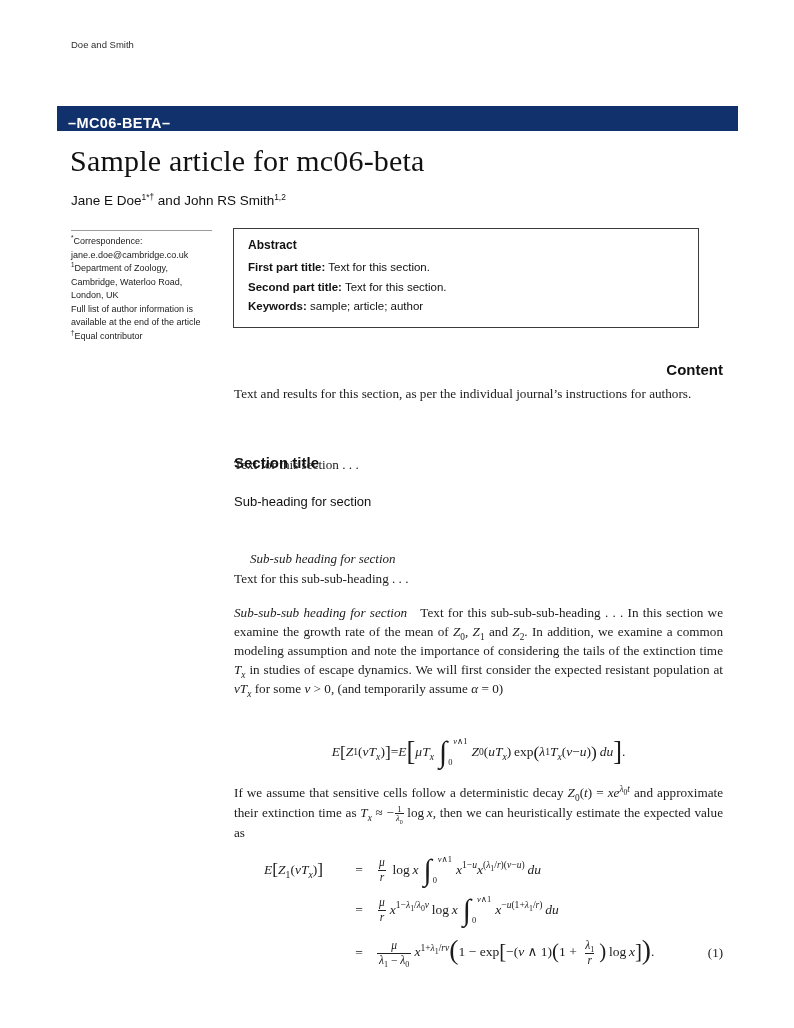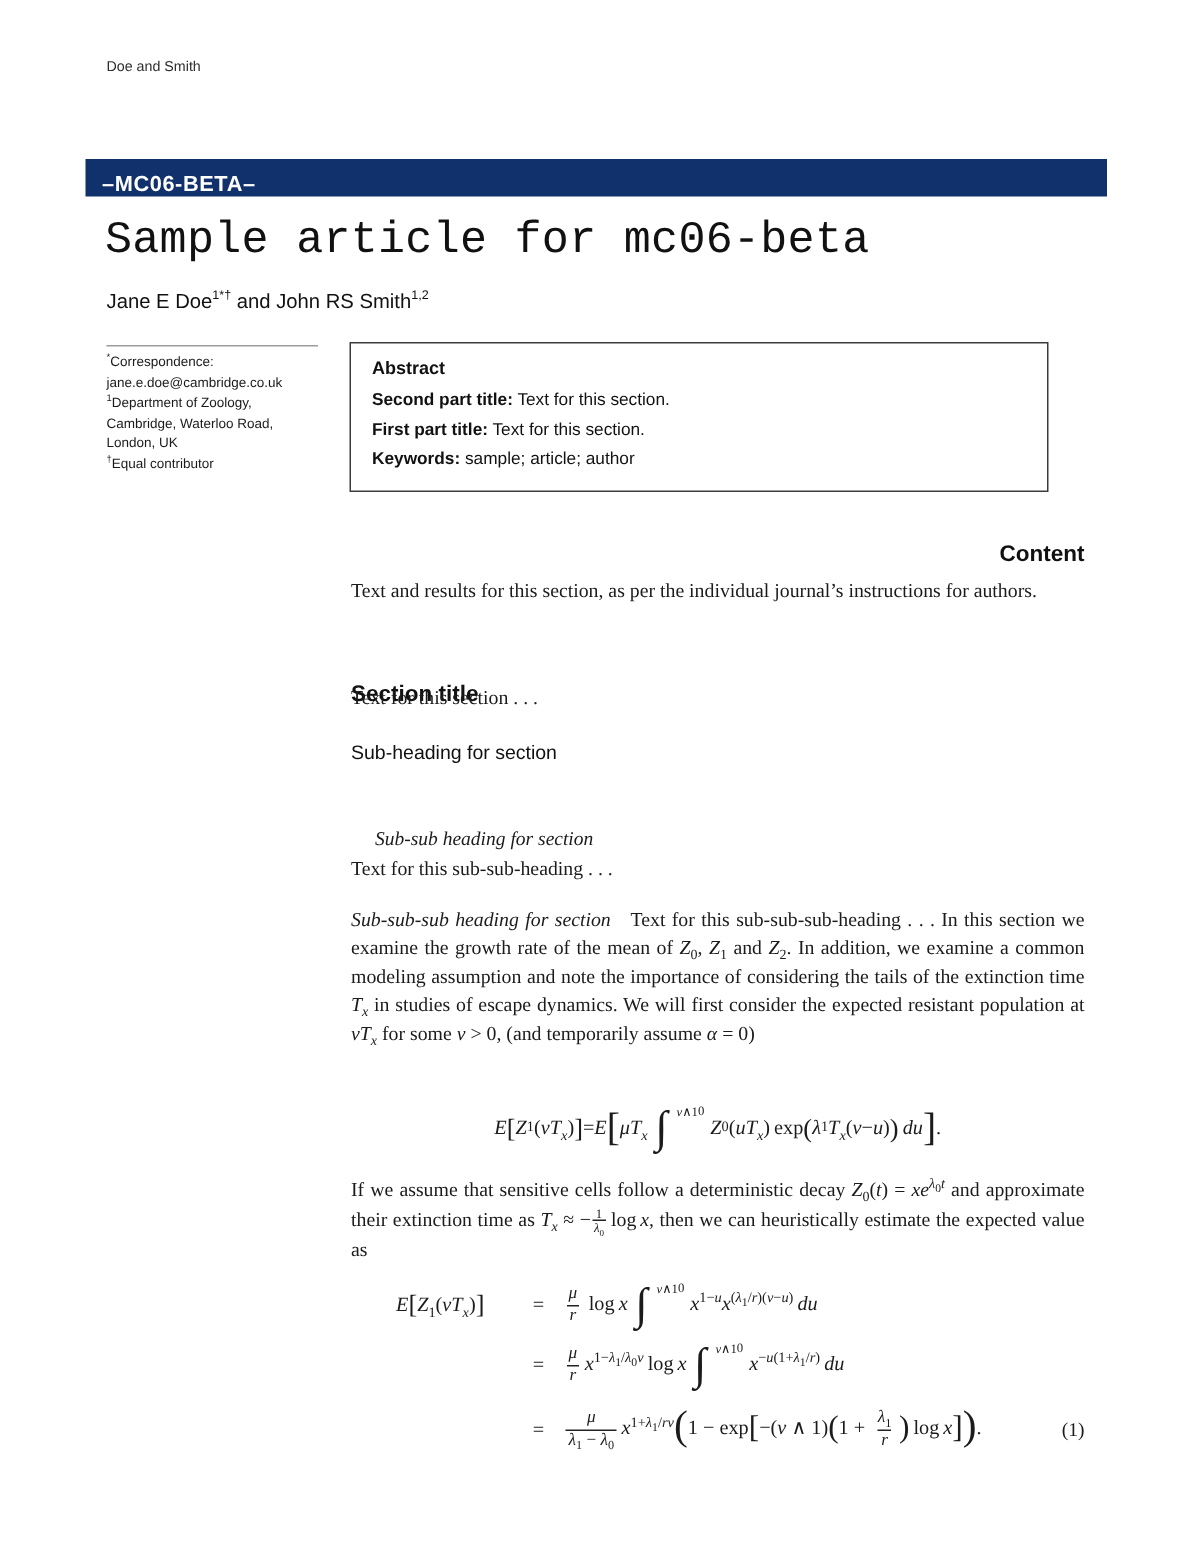--- a/index.html
+++ b/index.html
@@ -15,21 +15,21 @@
   }
   .banner {
     position:absolute; left:57px; top:106px; width:681px; height:25px;
     background:#10316b; color:#ffffff; display:flex; align-items:flex-end;
     box-sizing:border-box; padding-left:11px;
     font-family:"Liberation Sans", sans-serif; font-weight:bold;
     font-size:14.5px; letter-spacing:0.4px;
   }
   .article-title {
     position:absolute; left:70px; top:144px; margin:0;
-    font-family:Liberation Mono, monospace; font-weight:normal;
+    font-family:Liberation Serif, serif; font-weight:normal;
     font-size:30px; color:#111; letter-spacing:0.2px;
   }
   .authors {
     position:absolute; left:71px; top:193px;
     font-family:"Liberation Sans", sans-serif; font-size:13.5px; color:#111;text-align:center;
   }
   .authors sup { font-size:62%; }
 
   .side-rule {
     position:absolute; left:71px; top:230px; width:141px; height:0;
@@ -91,21 +91,21 @@
   .sfrac {
     display:inline-flex; flex-direction:column; align-items:center;
     vertical-align:middle; margin:0 1px; line-height:1.05; font-size:8.5px;
   }
   .sfrac .fd { border-top:0.8px solid #222; padding:0 1px; }
   .sfrac .fn { padding:0 1px; }
 
   .int { display:inline-flex; align-items:center; vertical-align:middle; margin:0 4px 0 5px; }
   .int .isym { font-size:30px; line-height:1; font-style:normal; }
   .int .ilims {
-    display:inline-flex; flex-direction:row; justify-content:space-between;
+    display:inline-flex; flex-direction:column; justify-content:space-between;
     height:33px; font-size:8.5px; line-height:1; margin-left:1px;
   }
   .int .iu { margin-left:5px; margin-top:1px; }
   .int .il { margin-bottom:2px; }
 
   .big  { font-size:1.95em; line-height:0; vertical-align:-0.1em; font-weight:normal; }
   .big0 { font-size:1.3em;  line-height:0; vertical-align:-0.08em; }
   .big1 { font-size:1.55em; line-height:0; vertical-align:-0.1em; }
   .big2 { font-size:2.05em; line-height:0; vertical-align:-0.12em; }
 
@@ -143,27 +143,28 @@
 
   <h1 class="article-title">Sample article for mc06-beta</h1>
 
   <div class="authors">Jane E Doe<sup>1*†</sup> and John RS Smith<sup>1,2</sup></div>
 
   <div class="side-rule"></div>
 
   <aside class="sidebar">
     <p><sup>*</sup>Correspondence:<br>jane.e.doe@cambridge.co.uk</p>
     <p><sup>1</sup>Department of Zoology,<br>Cambridge, Waterloo Road,<br>London, UK</p>
+    <p>Full list of author information is<br>available at the end of the article</p>
     <p><sup>†</sup>Equal contributor</p>
   </aside>
 
   <section class="abstract-box">
     <div class="atitle">Abstract</div>
+    <p><b>First part title:</b><span> Text for this section.</span></p>
     <p><b>Second part title:</b><span> Text for this section.</span></p>
-    <p><b>First part title:</b><span> Text for this section.</span></p>
     <p><b>Keywords:</b><span> sample; article; author</span></p>
   </section>
 
   <h2 class="h-main" style="top:361px;text-align:right;">Content</h2>
   <p class="body-serif" style="top:384px;">Text and results for this section, as per the individual journal’s instructions for authors.</p>
 
   <h2 class="h-main" style="top:454px;">Section title</h2>
   <p class="body-serif" style="top:455px;">Text for this section . . .</p>
 
   <h3 class="h-sub" style="top:494px;">Sub-heading for section</h3>

